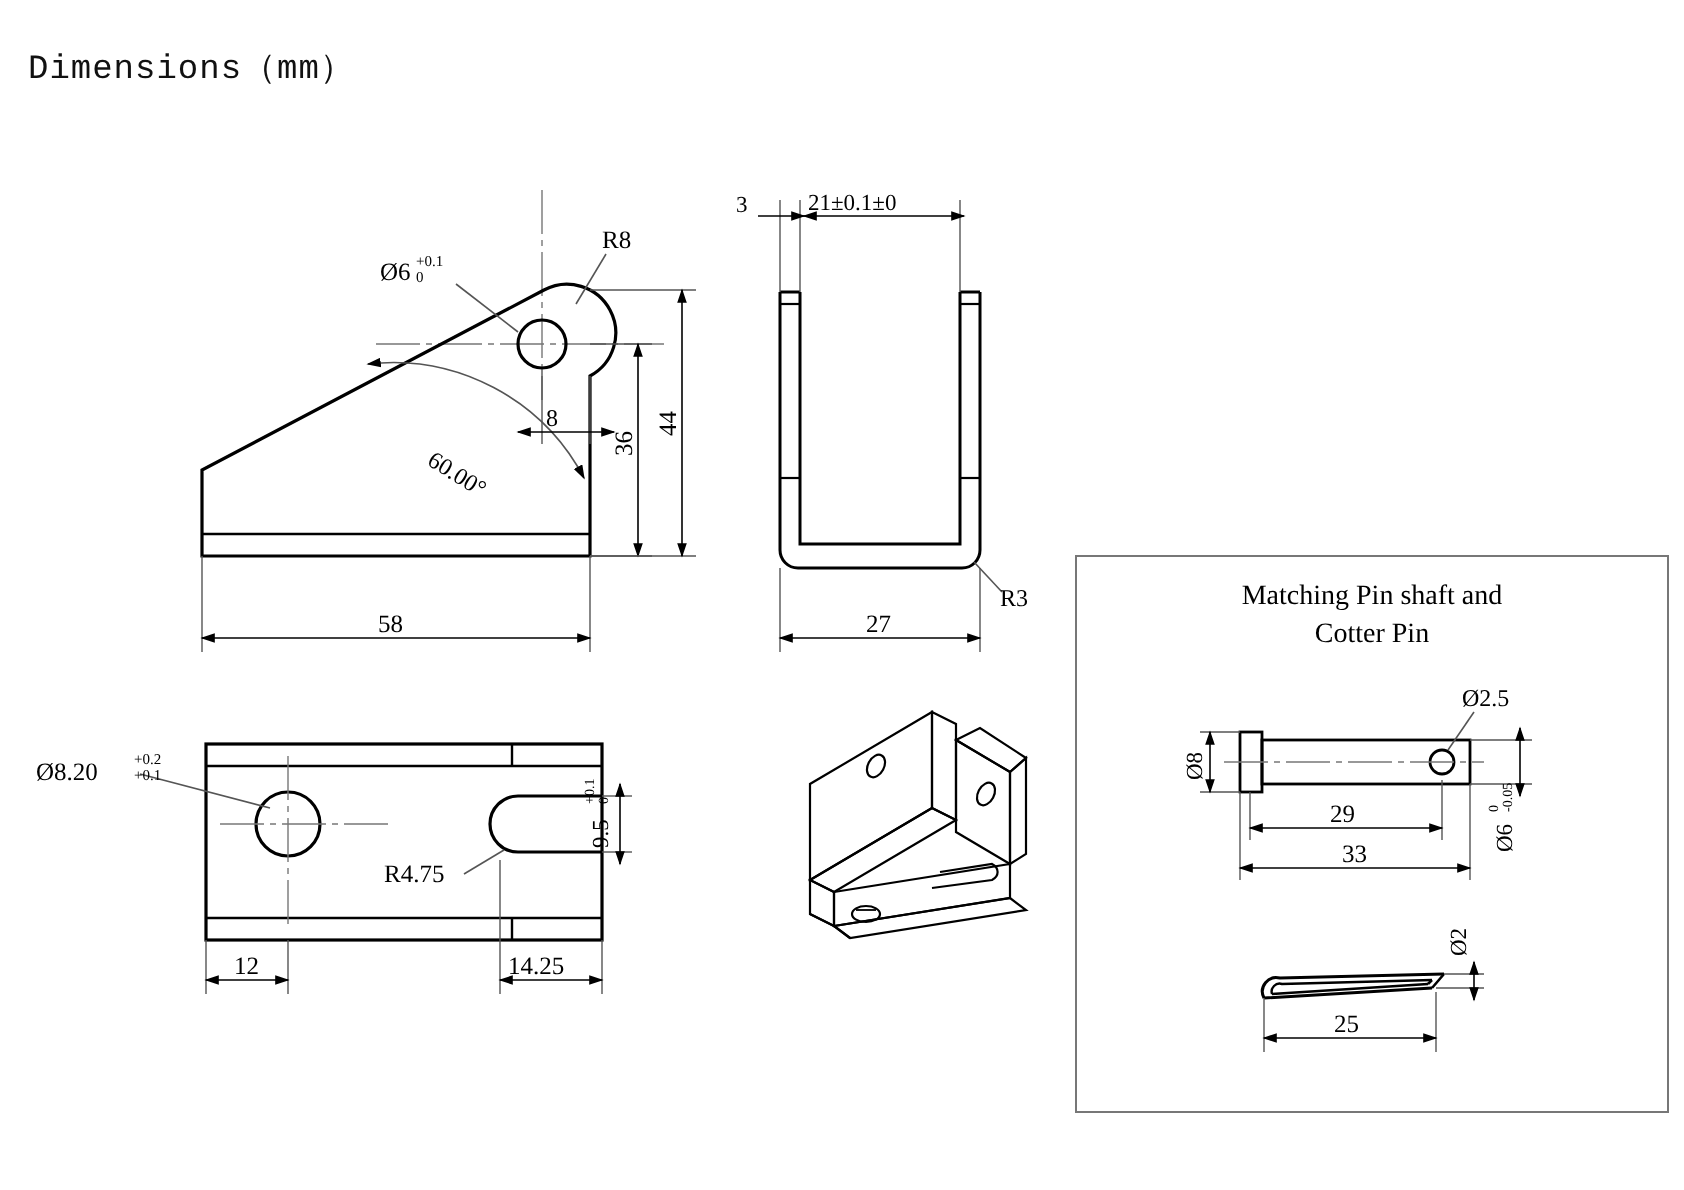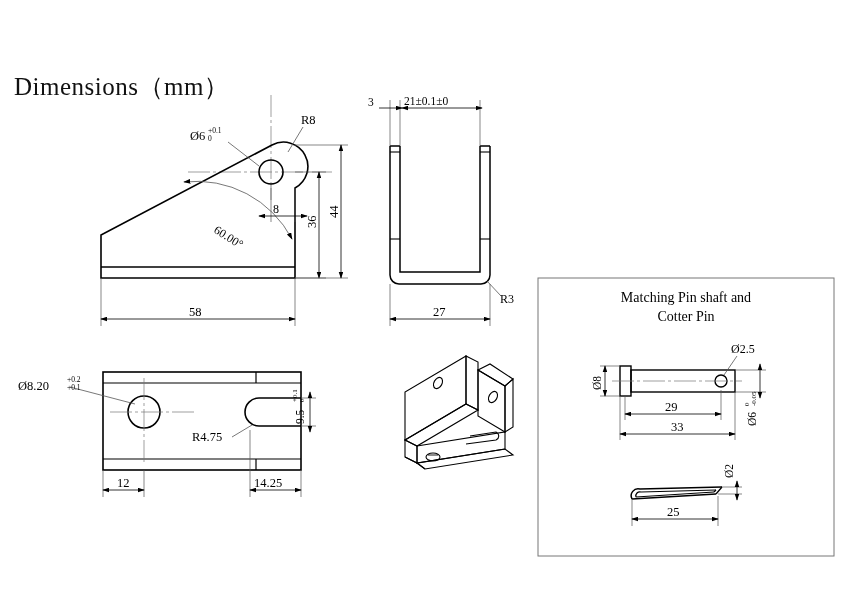--- a/index.html
+++ b/index.html
@@ -1,20 +1,20 @@
 <!DOCTYPE html>
 <html><head>
 <meta charset="utf-8">
 <style>
   html,body{margin:0;padding:0;background:#ffffff;}
   body{width:842px;height:595px;position:relative;overflow:hidden;
        font-family:"Liberation Serif", serif;color:#000;}
   #canvas{position:absolute;left:0;top:0;width:842px;height:595px;}
-  .ttl{position:absolute;left:14px;top:22px;font-family:Liberation Serif, serif;
-       font-size:25px;letter-spacing:.5px;color:#111;margin-top:48px;}
+  .ttl{position:absolute;left:14px;top:22px;font-family:Liberation Mono, monospace;
+       font-size:17px;letter-spacing:.5px;color:#111;}
   svg{position:absolute;left:0;top:0;}
   text{font-family:"Liberation Serif", serif;fill:#000;}
 </style>
 </head>
 <body>
 
 <div class="ttl">Dimensions（mm）</div>
 
 <svg id="canvas" width="842" height="595">
   <defs>

